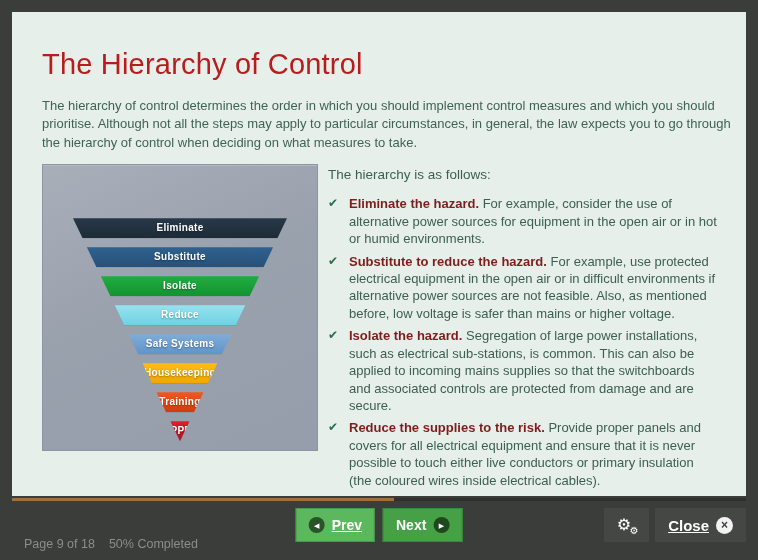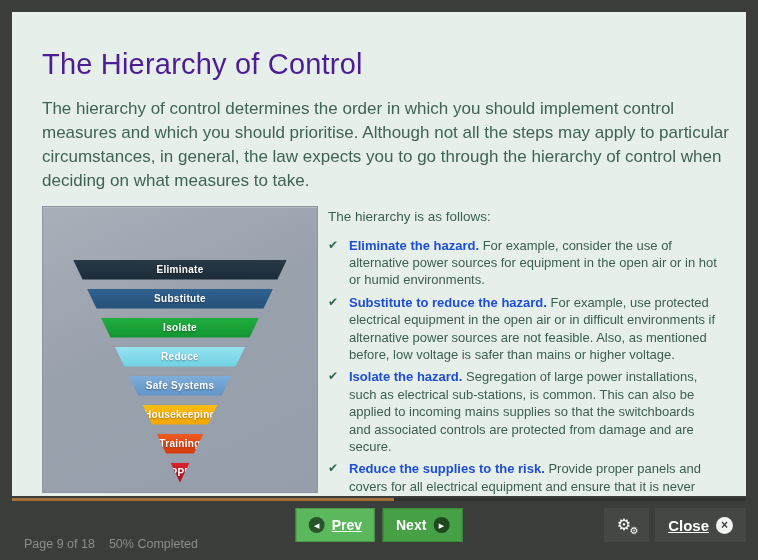--- a/index.html
+++ b/index.html
@@ -1,32 +1,32 @@
 <!DOCTYPE html>
 <html><head>
 <meta charset="utf-8">
 <style>
   html,body{margin:0;padding:0;width:758px;height:560px;overflow:hidden;}
   body{background:#3a3d3a;position:relative;font-family:"Liberation Sans","DejaVu Sans",sans-serif;}
 
   .panel{position:absolute;left:12px;top:12px;width:734px;height:484px;background:#e6efe9;box-sizing:border-box;padding:26px 28px 0 30px;}
 
-  .page-title{font-size:29px;font-weight:400;color:#4c1d95;margin:10px 0 16px 0;letter-spacing:.2px;}
-  .intro{font-size:17px;line-height:1.42;color:#3e6354;margin:0 0 12px 0;width:692px;}
+  .page-title{font-size:29px;font-weight:400;color:#b91c1c;margin:10px 0 16px 0;letter-spacing:.2px;}
+  .intro{font-size:13px;line-height:1.42;color:#3e6354;margin:0 0 12px 0;width:692px;}
 
   .columns{display:flex;gap:10px;}
   .image-box{flex:none;width:276px;height:287px;background:linear-gradient(155deg,#a9afb9 0%,#99a1ad 45%,#959eaa 100%);border:1px solid #8d95a1;box-sizing:border-box;position:relative;box-shadow:inset 0 1px 0 #b4bac2;}
   .funnel{position:absolute;left:50%;top:33px;transform:translateX(-50%);width:214px;height:223px;margin-top:20px;}
   .band{position:absolute;left:50%;transform:translateX(-50%);height:20px;line-height:20px;text-align:center;color:#fff;font-size:10px;font-weight:bold;letter-spacing:.3px;text-shadow:0 1px 2px rgba(0,0,0,.35);filter:drop-shadow(0 2px 2px rgba(0,0,0,.28));white-space:nowrap;}
 
   .hier{flex:1;color:#3c5f51;font-size:13px;line-height:1.34;}
   .hier-heading{margin:2px 0 11px 0;font-size:13.5px;}
   .hier-list{list-style:none;margin:0;padding:0;}
   .hier-list li{position:relative;padding-left:21px;margin-bottom:5px;}
-  .hier-list b{color:#1d4ed8;}
+  .hier-list b{color:#7f1d1d;}
   .check{position:absolute;left:0;top:0;color:#2f6b50;font-size:12px;font-weight:bold;}
 
   .footer{position:absolute;left:0;right:0;bottom:0;height:63px;background:#3a3d3a;}
   .progress-track{position:absolute;top:1px;left:12px;right:12px;height:3px;background:#2f3130;}
   .progress-fill{height:100%;background:#a2703a;}
 
   .footer-status{position:absolute;left:24px;top:40px;color:#8b8d8a;font-size:12.5px;}
   .footer-status span{margin-right:14px;}
 
   .nav-buttons{position:absolute;left:50%;transform:translateX(-50%);top:11px;display:flex;gap:8px;}

